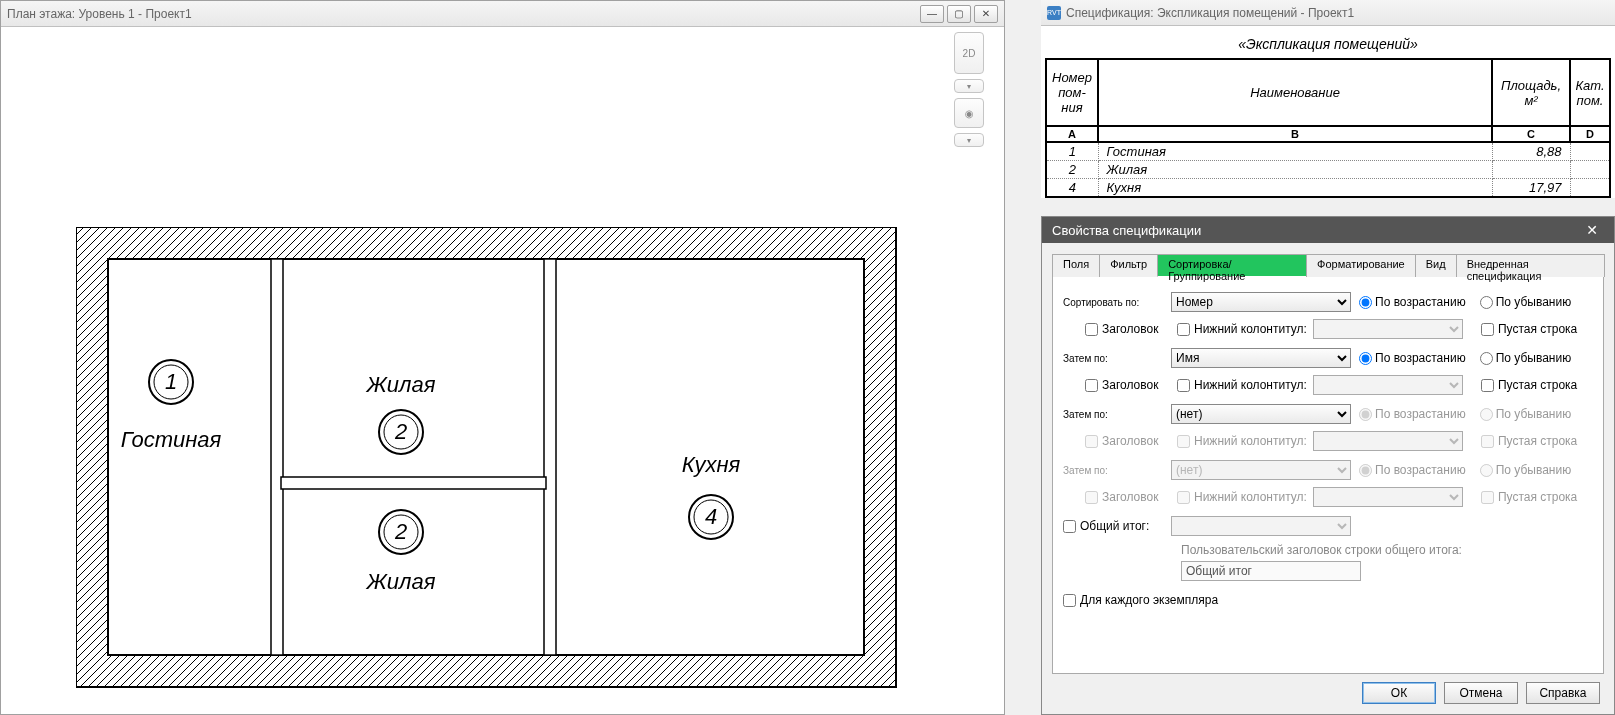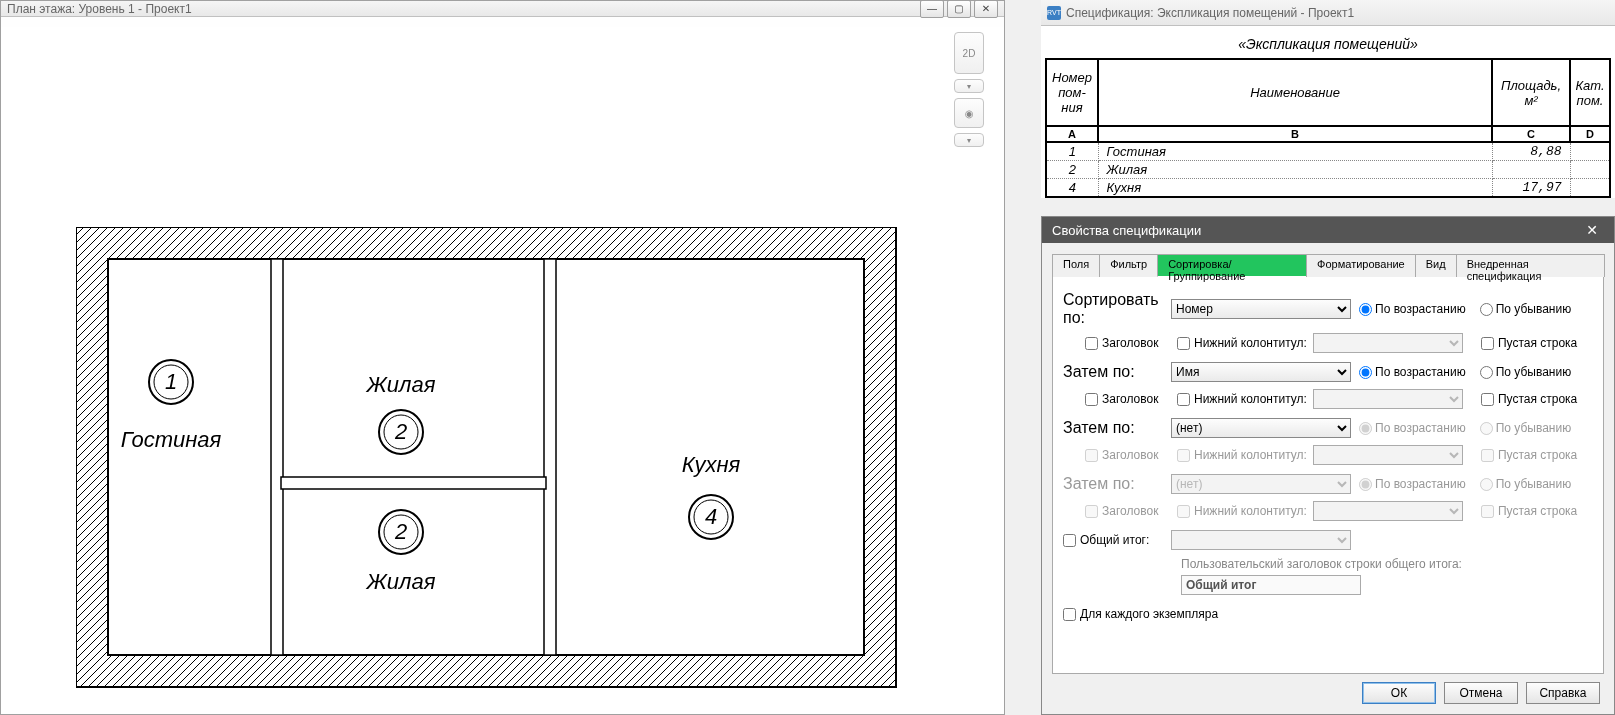--- a/index.html
+++ b/index.html
@@ -1,21 +1,21 @@
 <!DOCTYPE html>
 <html><head>
 <meta charset="utf-8">
 <style>
 * { box-sizing: border-box; margin: 0; padding: 0; }
 body { font-family: "Segoe UI", Tahoma, sans-serif; font-size: 12px; background: #f0f0f0; width: 1615px; height: 715px; overflow: hidden; display: flex; }
 .left-pane { width: 1005px; height: 715px; background: #fefefe; border: 1px solid #a0a0a0; position: relative; }
 .right-pane { width: 610px; height: 715px; display: flex; flex-direction: column; padding-left: 36px; }
 
 
-.win-titlebar { height: 16px; background: linear-gradient(#f5f5f5,#e8e8e8); border-bottom: 1px solid #c0c0c0; display: flex; align-items: center; padding: 0 6px; font-size: 12px; color: #666; }
+.win-titlebar { height: 26px; background: linear-gradient(#f5f5f5,#e8e8e8); border-bottom: 1px solid #c0c0c0; display: flex; align-items: center; padding: 0 6px; font-size: 12px; color: #666; }
 .win-titlebar .spacer { flex: 1; }
 .win-btn { width: 24px; height: 18px; border: 1px solid #a0a0a0; background: linear-gradient(#fff,#e5e5e5); margin-left: 3px; display: flex; align-items: center; justify-content: center; font-size: 10px; color: #444; border-radius: 2px; cursor: pointer; }
 
 
 .drawing-area { position: absolute; top: 26px; left: 0; right: 0; bottom: 0; background: #fff; }
 .nav-widget { position: absolute; top: 5px; right: 18px; width: 32px; }
 .nav-btn { width: 30px; height: 30px; border: 1px solid #c5c5c5; background: linear-gradient(#fdfdfd,#f0f0f0); border-radius: 4px; margin-bottom: 5px; display: flex; align-items: center; justify-content: center; font-size: 10px; color: #888; }
 .nav-btn.cube { height: 42px; }
 .nav-btn.small { height: 14px; font-size: 8px; }
 
@@ -26,39 +26,39 @@
 .sched-titlebar { height: 26px; background: linear-gradient(#f5f5f5,#e8e8e8); border-bottom: 1px solid #c0c0c0; display: flex; align-items: center; padding: 0 6px; font-size: 12px; color: #666; }
 .rvt-icon { width: 14px; height: 14px; background: #3b7fc4; border-radius: 2px; margin-right: 5px; display: inline-flex; align-items: center; justify-content: center; color: #fff; font-size: 7px; }
 .schedule-table-wrap { background: #fff; padding: 4px 4px 0 4px; }
 
 table.sched { border-collapse: collapse; width: 100%; font-family: "Arial Narrow", Arial, sans-serif; font-style: italic; }
 .sched-title { text-align: center; font-style: italic; font-size: 14px; padding: 6px; }
 table.sched th { border: 2px solid #000; font-weight: normal; font-style: italic; padding: 10px 4px; text-align: center; font-size: 13px; }
 table.sched td.letter { border-top: 2px solid #000; border-left: 2px solid #000; border-right: 2px solid #000; border-bottom: 2px solid #000; text-align: center; font-weight: bold; font-style: normal; padding: 1px; background: #fff; font-size: 11px; }
 table.sched td.cell { border: 1px dotted #888; border-top: none; padding: 1px 8px; font-size: 13px; }
 table.sched td.cell.center { text-align: center; }
-table.sched td.cell.right { text-align: right; font-family: Liberation Mono, monospace; }
+table.sched td.cell.right { text-align: right; }
 table.sched tr.data td.cell:first-child { border-left: 2px solid #000; }
 table.sched tr.data td.cell:last-child { border-right: 2px solid #000; }
 table.sched tr.data.last td.cell { border-bottom: 2px solid #000; }
 
 
 .dialog { margin-top: 18px; background: #f0f0f0; border: 1px solid #888; flex: 1; display: flex; flex-direction: column; }
 .dlg-title { height: 26px; background: #555; color: #fff; display: flex; align-items: center; padding: 0 10px; font-size: 13px; }
 .dlg-title .spacer { flex: 1; }
 .dlg-close { width: 24px; height: 20px; display: flex; align-items: center; justify-content: center; font-size: 14px; cursor: pointer; }
 .dlg-body { padding: 10px 10px 6px 10px; flex: 1; display: flex; flex-direction: column; }
 .tabs { display: flex; border-bottom: 1px solid #aaa; height: 24px; }
 .tab { padding: 3px 10px; border: 1px solid #aaa; border-bottom: none; background: #f0f0f0; font-size: 11px; margin-right: -1px; position: relative; top: 1px; cursor: pointer; }
 .tab.active { background: #22c55e; border-bottom: 1px solid #fff; }
 
 .form { background: #fff; border: 1px solid #aaa; border-top: none; padding: 14px 10px 10px 10px; flex: 1; }
 .row { display: flex; align-items: center; margin-bottom: 6px; min-height: 22px; }
 .row.gap { margin-top: 8px; }
-.lbl { width: 108px; font-size: 16px; }
+.lbl { width: 108px; font-size: 10px; }
 .chk { display: flex; align-items: flex-end; font-size: 12px; }
 .chk input { margin-right: 4px; }
 select { width: 180px; height: 20px; font-size: 12px; background: linear-gradient(#fdfdfd,#eaeaea); border: 1px solid #888; }
 select:disabled { color: #999; background: #eee; }
 .radio-grp { display: flex; align-items: center; margin-left: 8px; font-size: 12px; }
 .radio-grp label { margin-right: 14px; display: flex; align-items: flex-end; }
 .radio-grp input { margin-right: 3px; }
 .subrow { display: flex; align-items: center; margin-bottom: 6px; padding-left: 22px; }
 .subrow .chk:first-child { width: 86px; }
 .subrow .chk.footer { }
@@ -317,21 +317,21 @@
 
         <div class="row gap">
           <label class="chk" style="width:108px">
               <input type="checkbox" style="">
               <span>Общий итог:</span>
             </label>
           <select disabled="" style="width:180px"></select>
         </div>
         <div class="hint">Пользовательский заголовок строки общего итога:</div>
         <div style="margin-left:118px; margin-top:4px">
-          <input type="text" disabled="" style="width: 180px; font-weight: bold;" value="Общий итог">
+          <input type="text" disabled="" style="width: 180px;" value="Общий итог">
         </div>
 
         <div class="row gap">
           <label class="chk">
               <input type="checkbox" style="">
               <span>Для каждого экземпляра</span>
             </label>
         </div>
 
       </div>

